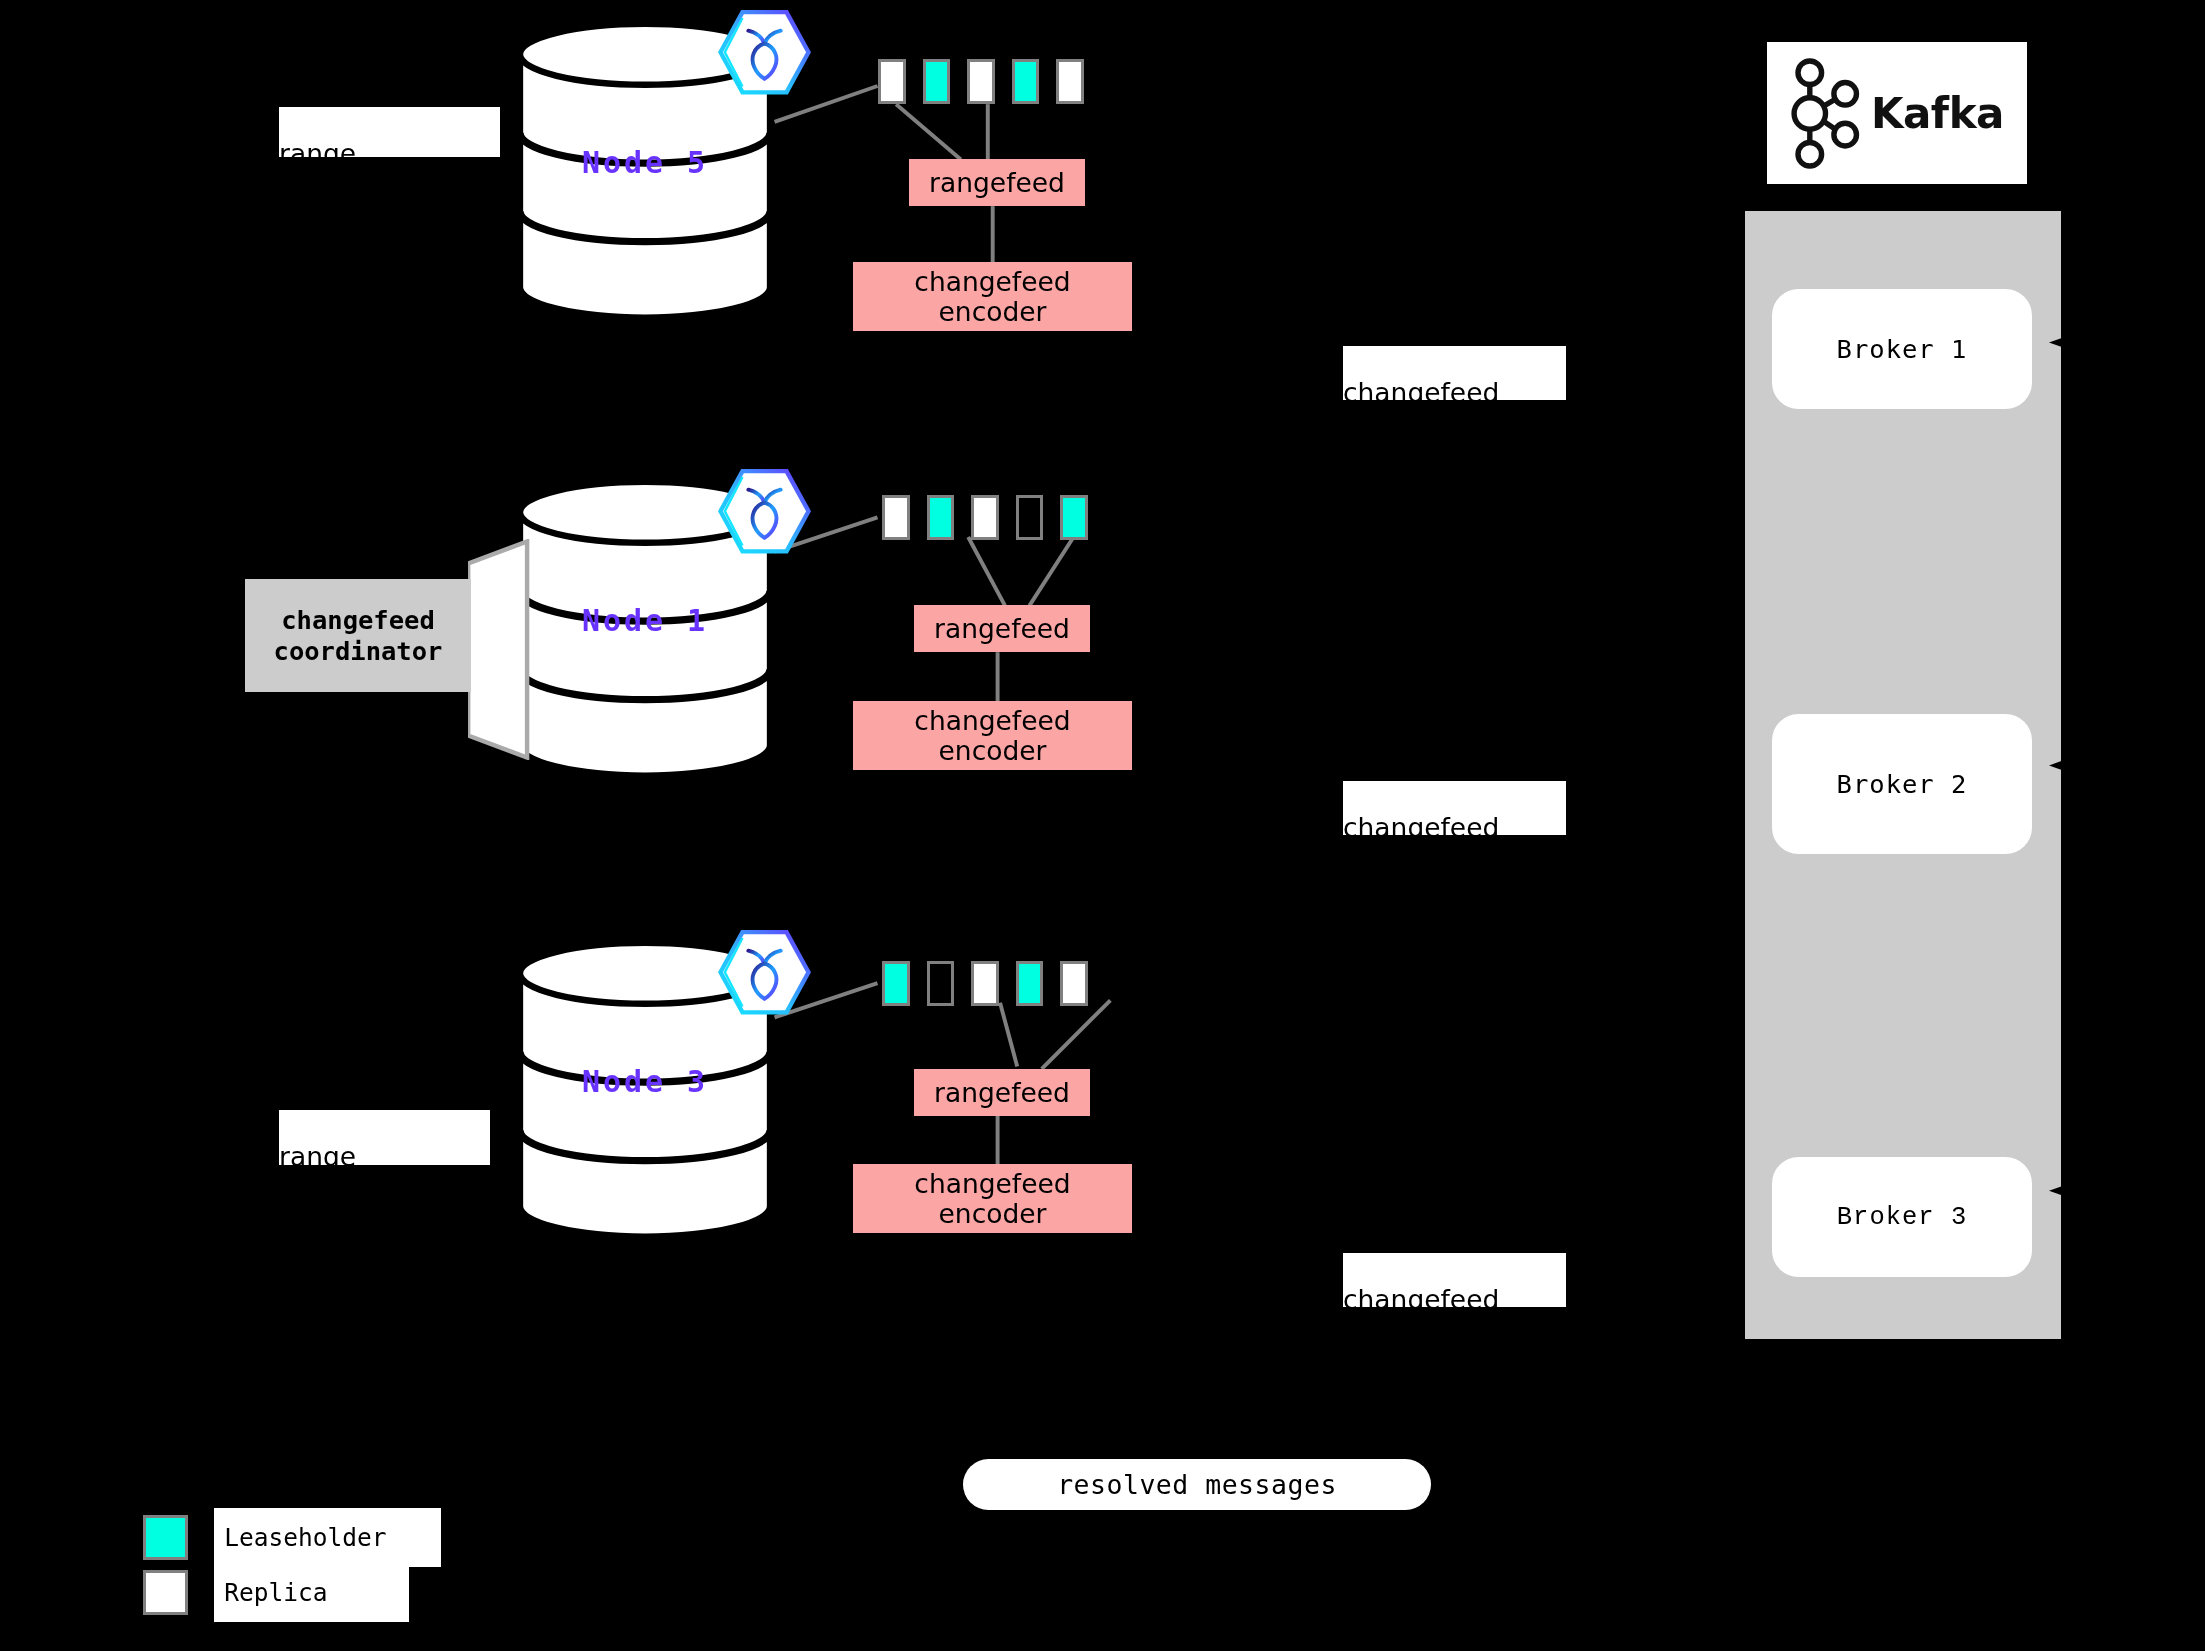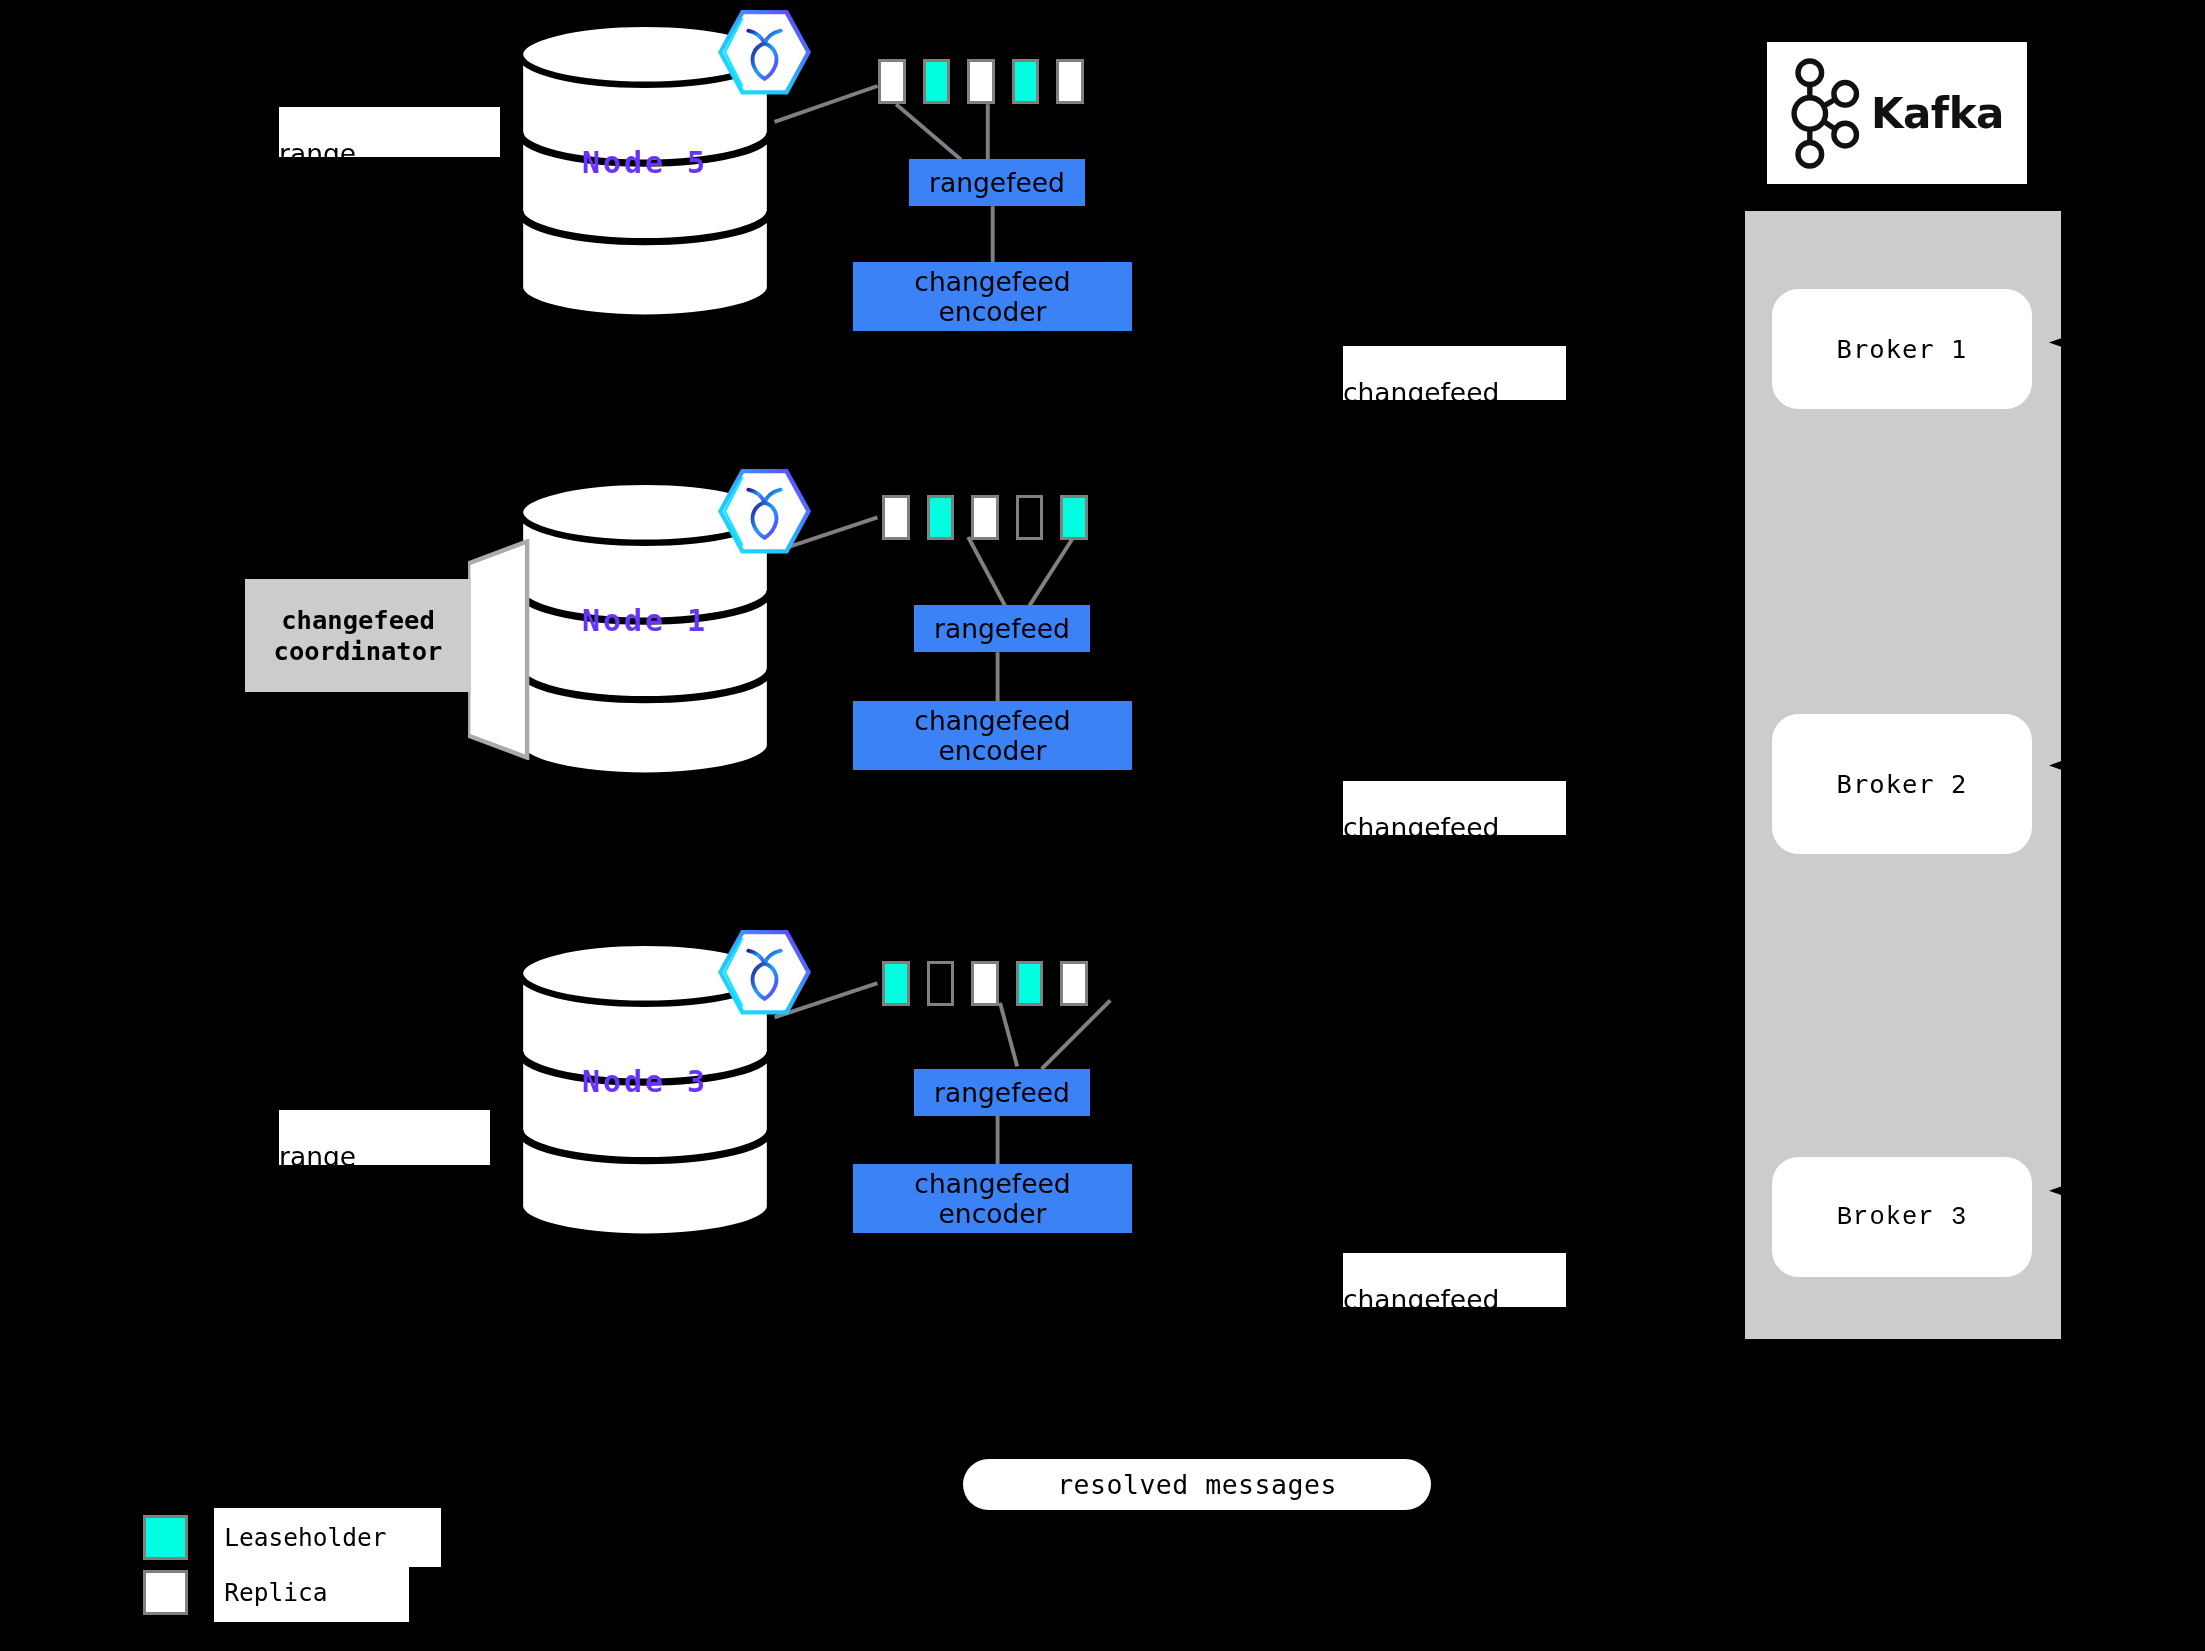--- a/index.html
+++ b/index.html
@@ -43,21 +43,21 @@
     box-sizing: border-box;
     margin-right: 17px;
   }
   .replica.leaseholder { background: #00ffe1; }
   .replica.replica-white { background: #ffffff; }
   .replica.replica-empty { background: transparent; }
 
   
   .gray-box {
     position: absolute;
-    background: #3b82f6;
+    background: #fca5a5;
     color: #000000;
     display: flex;
     align-items: center;
     justify-content: center;
     text-align: center;
     font-family: "DejaVu Sans", sans-serif;
     font-size: 26.5px;
     line-height: 1.12;
     white-space: pre-line;
   }

